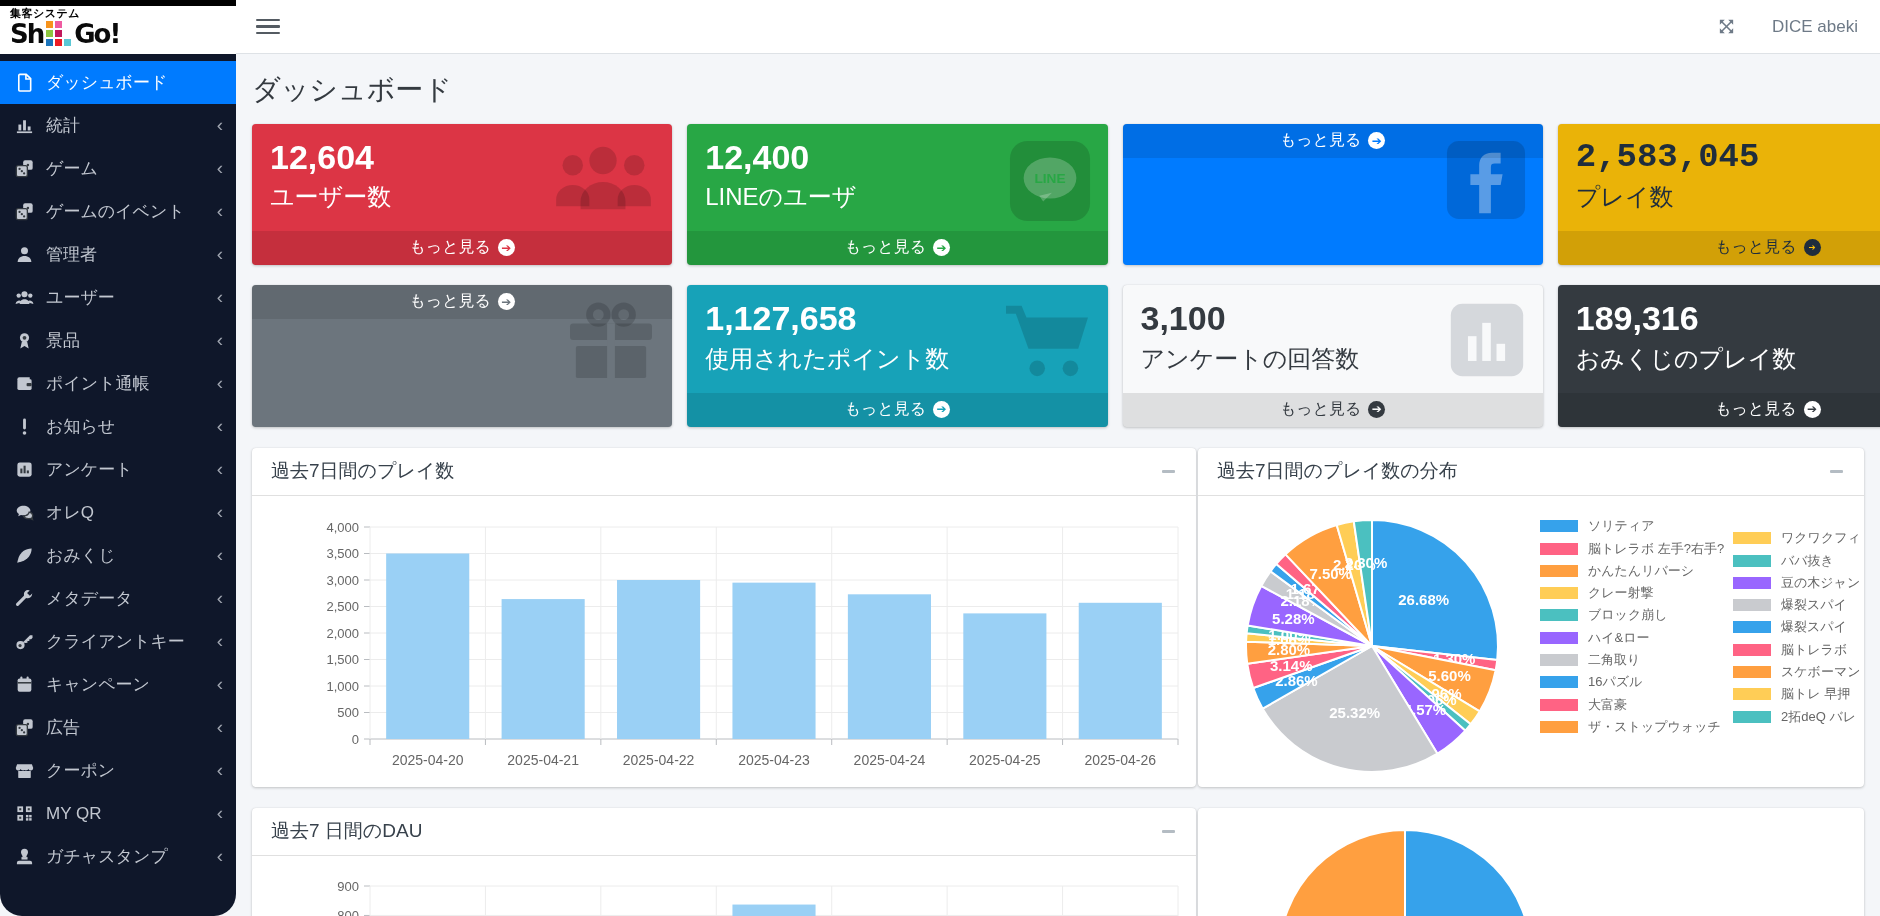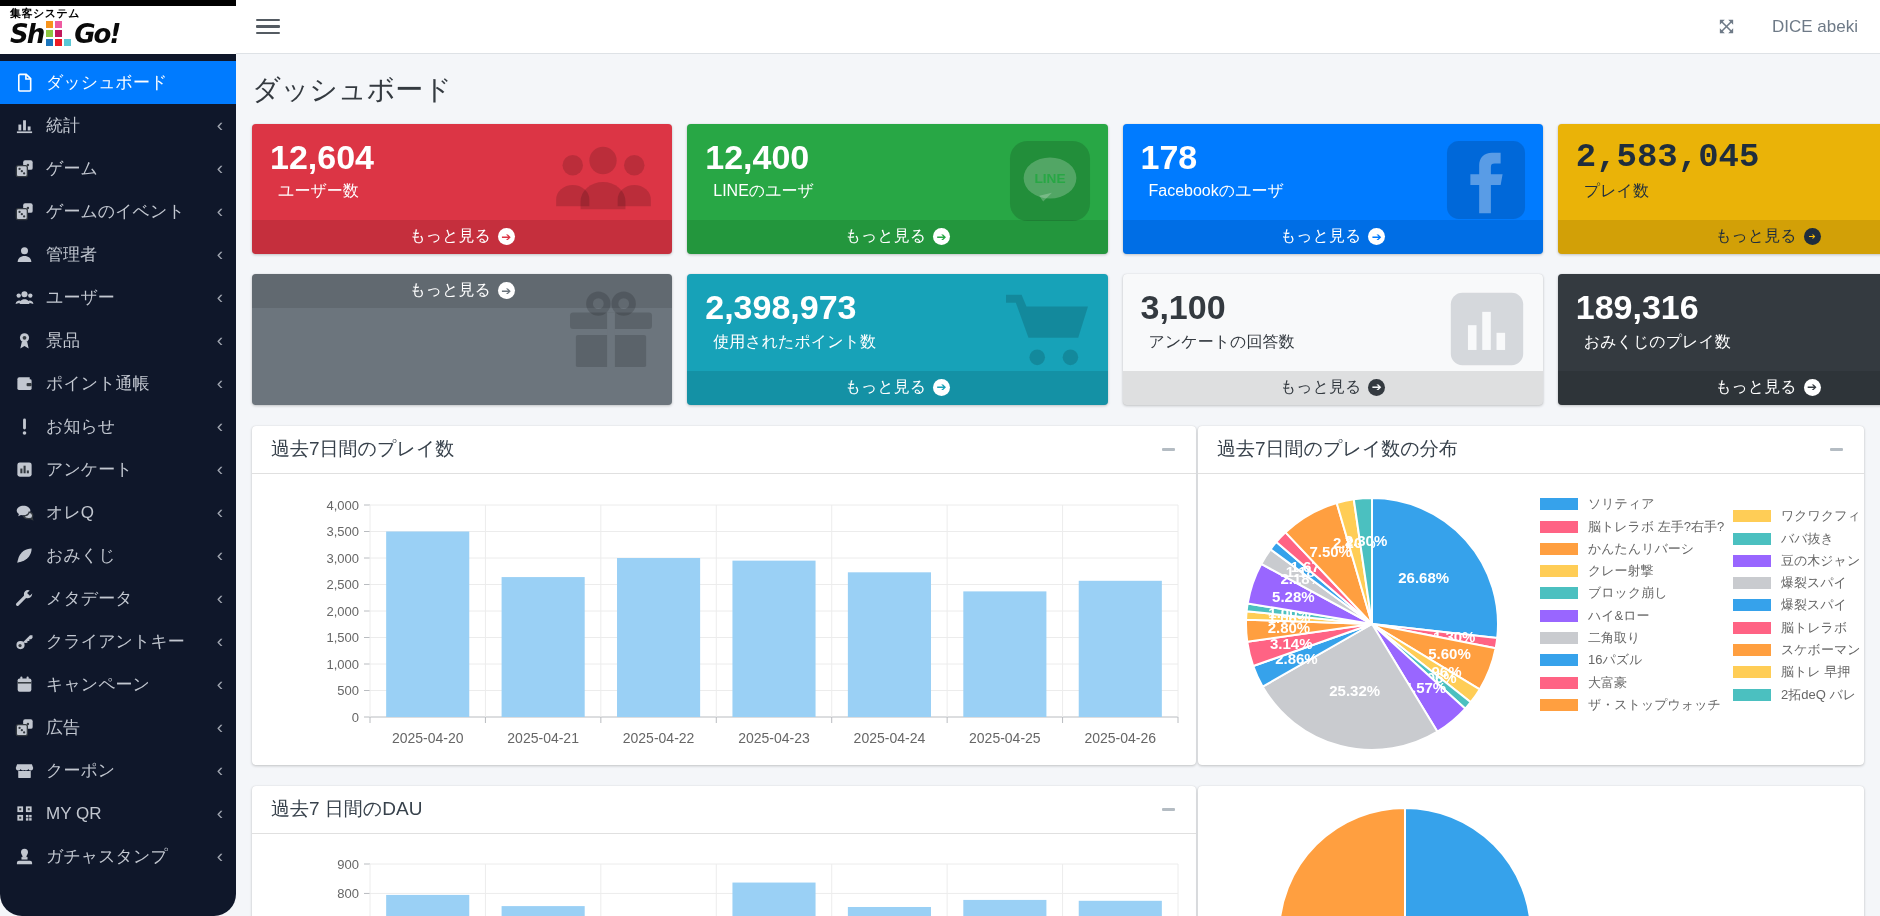--- a/index.html
+++ b/index.html
@@ -4,21 +4,21 @@
 <style>
   * { margin:0; padding:0; box-sizing:border-box; }
   html,body { width:1880px; height:916px; overflow:hidden; background:#f4f6f9;
     font-family:"Liberation Sans","DejaVu Sans",sans-serif; }
   .app { display:flex; width:1880px; height:916px; overflow:hidden; }
 
   
   .sidebar { width:236px; flex:none; background:#0f172a; display:flex; flex-direction:column;border-radius:22px; }
   .brand { background:#fff; height:54px; border-top:6px solid #000; padding:1px 10px 0; cursor:pointer; }
   .brand-top { font-size:11px; font-weight:700; color:#000; line-height:1.15; letter-spacing:.5px; }
-  .brand-row { display:flex; align-items:center; gap:3px; margin-top:1px;font-style:italic; }
+  .brand-row { display:flex; align-items:center; gap:3px; margin-top:1px; }
   .brand-word { font-size:26px; font-weight:900; letter-spacing:-2px; color:#0a0a0a; line-height:1;
     font-family:"DejaVu Sans","Liberation Sans",sans-serif; }
   .brand-squares { display:grid; grid-template-columns:repeat(3,7px); grid-auto-rows:7px; gap:2px; }
   .brand-squares i { display:block; }
   .nav { padding-top:7px; flex:1; overflow:hidden; }
   .nav-item { display:flex; align-items:center; height:43px; padding:0 13px 0 15px;
     color:#c2c7d0; font-size:17px; cursor:pointer; }
   .nav-item.active { background:#007bff; color:#fff; }
   .nav-icon { width:31px; flex:none; display:flex; align-items:center; }
   .nav-icon svg { width:19px; height:19px; fill:currentColor; }
@@ -41,21 +41,21 @@
 
   .content { padding:15px 3px 0 16px; }
   .page-title { font-size:28px; font-weight:500; color:#343a40; margin:2px 0 15px; }
 
   
   .cards { display:grid; grid-template-columns:repeat(4,1fr); gap:20px 15px; width:1726px; margin-bottom:21px; }
   .small-box { border-radius:4px; position:relative; overflow:hidden;
     box-shadow:0 0 1px rgba(0,0,0,.125), 0 1px 3px rgba(0,0,0,.2); }
   .small-box .inner { padding:15px 18px 0; position:relative; z-index:2; }
   .small-box h3 { font-size:34px; font-weight:700; line-height:1.1; margin-bottom:5px; white-space:nowrap; }
-  .small-box .sb-label { font-size:16px; margin-bottom:18px;margin-left:8px; }
+  .small-box .sb-label { font-size:24px; margin-bottom:18px; }
   .small-box .sb-icon { position:absolute; right:16px; top:15px; z-index:1; }
   .small-box-footer { display:flex; align-items:center; justify-content:center; gap:7px;
     padding:6px 0 7px; background:rgba(0,0,0,.1); font-size:16px; text-decoration:none;
     color:inherit; cursor:pointer; position:relative; z-index:3; }
   .circ { width:17px; height:17px; border-radius:50%; display:inline-flex; align-items:center;
     justify-content:center; font-size:12px; font-weight:700; line-height:1; }
 
   
   .panels-row { display:grid; grid-template-columns:944px 666px; gap:2px; margin-bottom:21px; }
   .panel { background:#fff; border-radius:4px;
@@ -380,24 +380,20 @@
                 <ellipse cx="43" cy="40" rx="27" ry="21" fill="rgba(255,255,255,.22)"></ellipse>
                 <path d="M32 58l13-3-9 9z" fill="rgba(255,255,255,.22)"></path>
                 <text x="43" y="45" text-anchor="middle" font-size="14" font-weight="bold" fill="#28a745">LINE</text>
               </svg></div>
             <a class="small-box-footer">
               <span>もっと見る</span>
               <span class="circ" style="background:#ffffff;color:#28a745">➔</span>
             </a>
           </div>
           <div class="small-box" style="background: rgb(0, 123, 255); color: rgb(255, 255, 255);">
-            <div class="inner">
-              <h3>178</h3>
-              <div class="sb-label">Facebookのユーザ</div>
-            </div>
             <div class="sb-icon"><svg width="82" height="82" viewBox="0 0 84 84">
                 <rect x="2" y="2" width="80" height="80" rx="12" fill="rgba(0,0,0,0.15)"></rect>
                 <path d="M57 14h-9c-8 0-13 5-13 13v9h-9v11h9v29h12V47h10l2-11H47v-7c0-3 1-4 4-4h6z" fill="rgba(255,255,255,.35)"></path>
               </svg></div>
             <a class="small-box-footer">
               <span>もっと見る</span>
               <span class="circ" style="background:#ffffff;color:#007bff">➔</span>
             </a>
           </div>
           <div class="small-box" style="background: #eab308; color: rgb(31, 45, 61); font-family: Liberation Mono, monospace;">
@@ -423,21 +419,21 @@
                 </g>
                 <rect x="42" y="24" width="8" height="56" fill="#6c757d"></rect>
               </svg></div>
             <a class="small-box-footer">
               <span>もっと見る</span>
               <span class="circ" style="background:#ffffff;color:#6c757d">➔</span>
             </a>
           </div>
           <div class="small-box" style="background: rgb(23, 162, 184); color: rgb(255, 255, 255);">
             <div class="inner">
-              <h3>2,398,973</h3>
+              <h3>1,127,658</h3>
               <div class="sb-label">使用されたポイント数</div>
             </div>
             <div class="sb-icon"><svg width="90" height="82" viewBox="0 0 92 84">
                 <g fill="rgba(0,0,0,0.15)">
                   <path d="M4 6h16l5 12h63l-10 32H27L14 14H4z"></path>
                   <circle cx="36" cy="70" r="8"></circle>
                   <circle cx="70" cy="70" r="8"></circle>
                 </g>
               </svg></div>
             <a class="small-box-footer">

